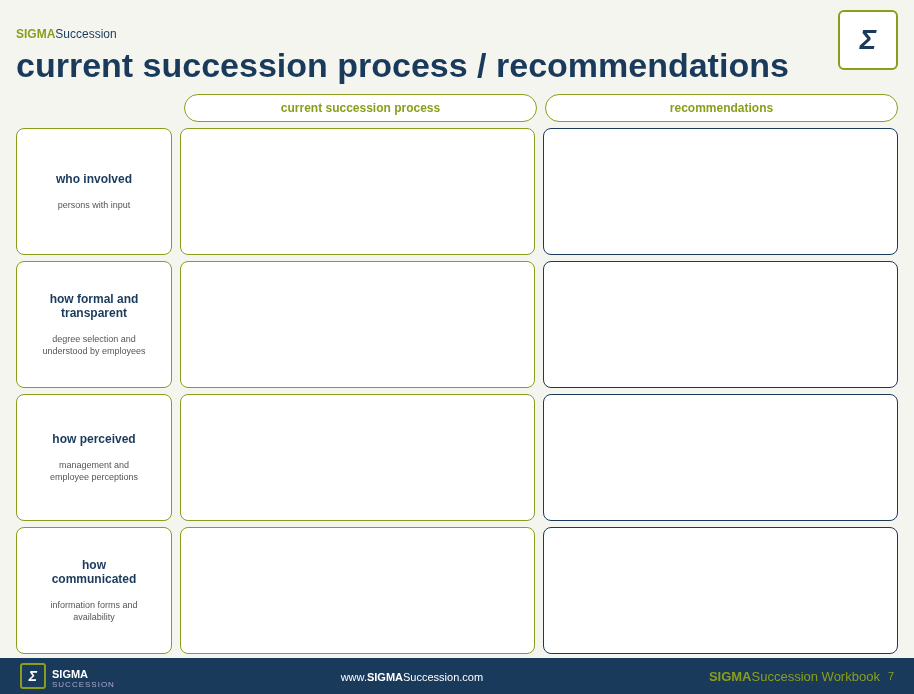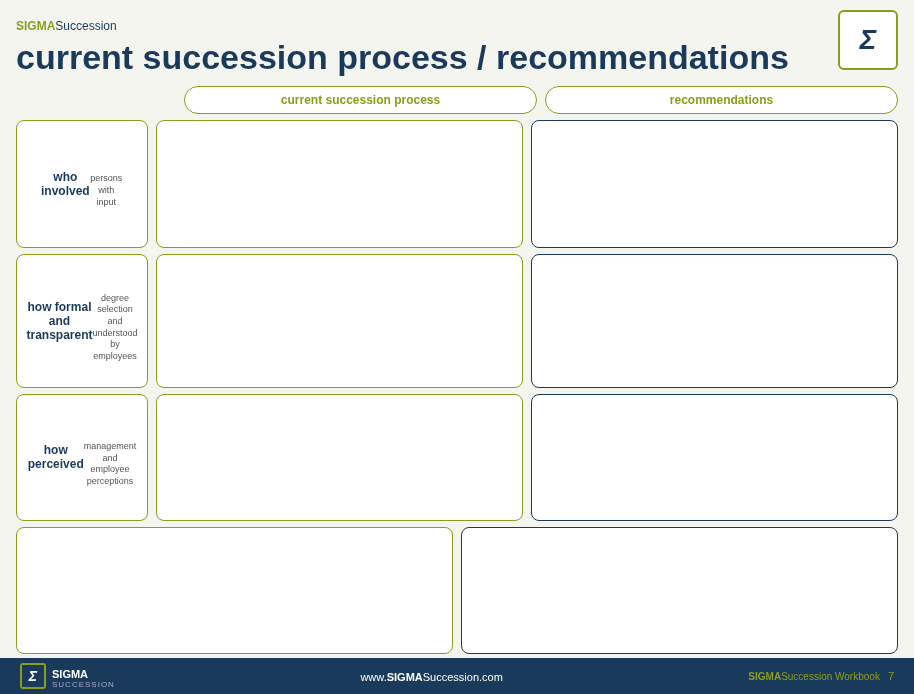--- a/index.html
+++ b/index.html
@@ -13,21 +13,21 @@
     }
     .page {
       width: 914px;
       height: 694px;
       background: #f5f5f0;
       position: relative;
       display: flex;
       flex-direction: column;
     }
     .header {
-      padding: 16px 16px 6px 16px;
+      padding: 24px 16px 6px 16px;
       flex-shrink: 0;
     }
     .brand-sigma {
       font-size: 12px;
       font-weight: bold;
       color: #8b9e1b;
     }
     .brand-succession {
       font-size: 12px;
       color: #1a3a5c;
@@ -93,27 +93,27 @@
       flex-direction: column;
       gap: 6px;
       flex: 1;
     }
     .row {
       display: flex;
       gap: 8px;
       flex: 1;
     }
     .row-label {
-      width: 132px;
+      width: 156px;
       flex-shrink: 0;
       border: 1.5px solid #8b9e1b;
       border-radius: 8px;
       background: white;
       display: flex;
-      flex-direction: row;
+      flex-direction: column;
       align-items: center;
       justify-content: center;
       text-align: center;
       padding: 24px;
     }
     .row-label-title {
       font-size: 12px;
       font-weight: bold;
       color: #1a3a5c;
     }
@@ -179,21 +179,21 @@
     }
     .footer-url {
       font-size: 11px;
       color: white;
     }
     .footer-url-sigma {
       font-weight: bold;
       color: white;
     }
     .footer-workbook {
-      font-size: 10px;
+      font-size: 13px;
       color: #8b9e1b;
     }
     .footer-workbook-sigma {
       font-weight: bold;
     }
     .footer-page-num {
       font-size: 11px;
       color: #8b9e1b;
     }
   </style>
@@ -249,20 +249,24 @@
       <div class="row">
         <div class="row-label">
           <span class="row-label-title">how perceived</span>
           <span class="row-label-sub">management and employee perceptions</span>
         </div>
         <div class="row-cell"></div>
         <div class="row-cell-recommendations"></div>
       </div>
 
       <div class="row">
+        <div class="row-label">
+          <span class="row-label-title">how communicated</span>
+          <span class="row-label-sub">information forms and availability</span>
+        </div>
         <div class="row-cell"></div>
         <div class="row-cell-recommendations"></div>
       </div>
 
     </div>
   </div>
 
   <div class="footer">
     <div class="footer-logo">
       <div class="footer-sigma-box">

